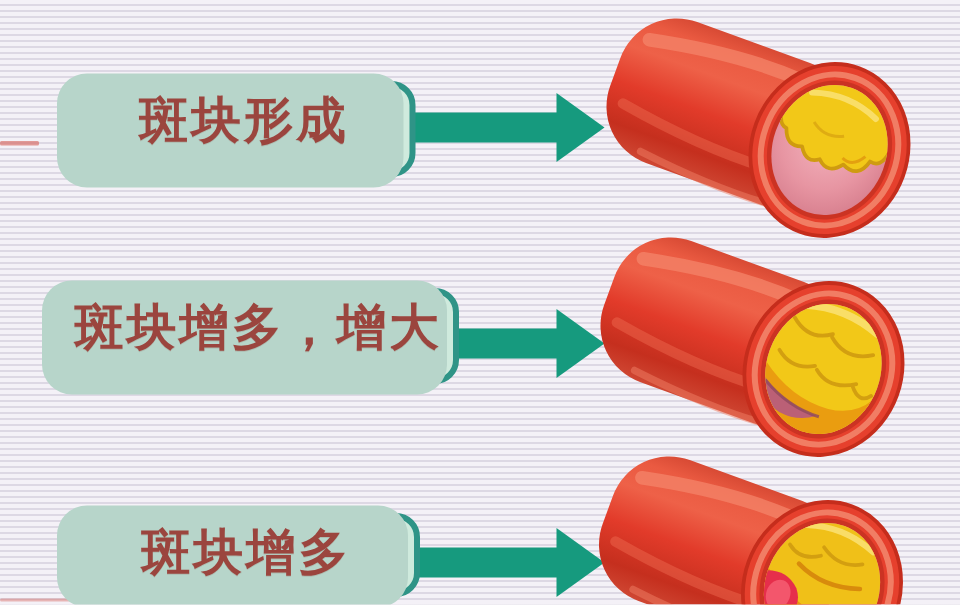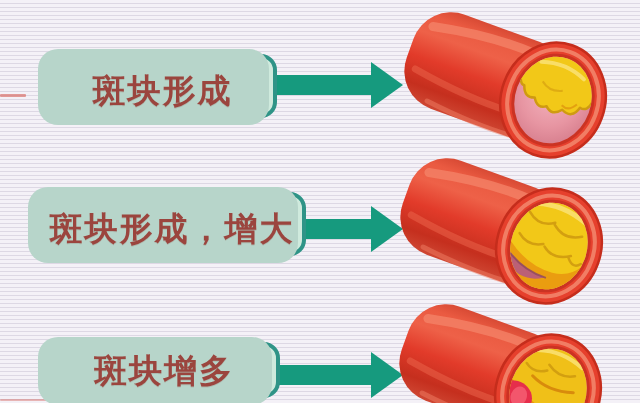--- a/index.html
+++ b/index.html
@@ -17,21 +17,21 @@
   .tex-dash{position:absolute;background:#d86a62;opacity:.65;border-radius:1px;}
   .dash-a{left:0;top:94px;width:26px;height:3px;}
   .dash-b{left:0;top:399px;width:88px;height:2px;opacity:.45;}
 
   
   .label-box{
     position:absolute;
     background:#cfeadd;
     border:4px solid #2f9487;
     border-radius:16px;
-    display:flex;align-items:flex-end;justify-content:center;
+    display:flex;align-items:flex-start;justify-content:center;
     box-sizing:border-box;
     z-index:2;
   }
   .label-box::before{
     content:"";
     position:absolute;
     left:-14px;right:4px;top:-9px;bottom:-11px;
     background:#b7d5ca;
     border-radius:20px;
     z-index:-1;
@@ -73,21 +73,21 @@
   <div class="tex-dash dash-a"></div>
   <div class="tex-dash dash-b"></div>
 
   <div class="label-box box1">
     <span class="label-text">斑块形成</span>
   </div>
   <div class="arrow-shaft shaft1"></div>
   <div class="arrow-head head1"></div>
 
   <div class="label-box box2">
-    <span class="label-text">斑块形成，增大</span>
+    <span class="label-text">斑块增多，增大</span>
   </div>
   <div class="arrow-shaft shaft2"></div>
   <div class="arrow-head head2"></div>
 
   <div class="label-box box3">
     <span class="label-text">斑块增多</span>
   </div>
   <div class="arrow-shaft shaft3"></div>
   <div class="arrow-head head3"></div>
 

